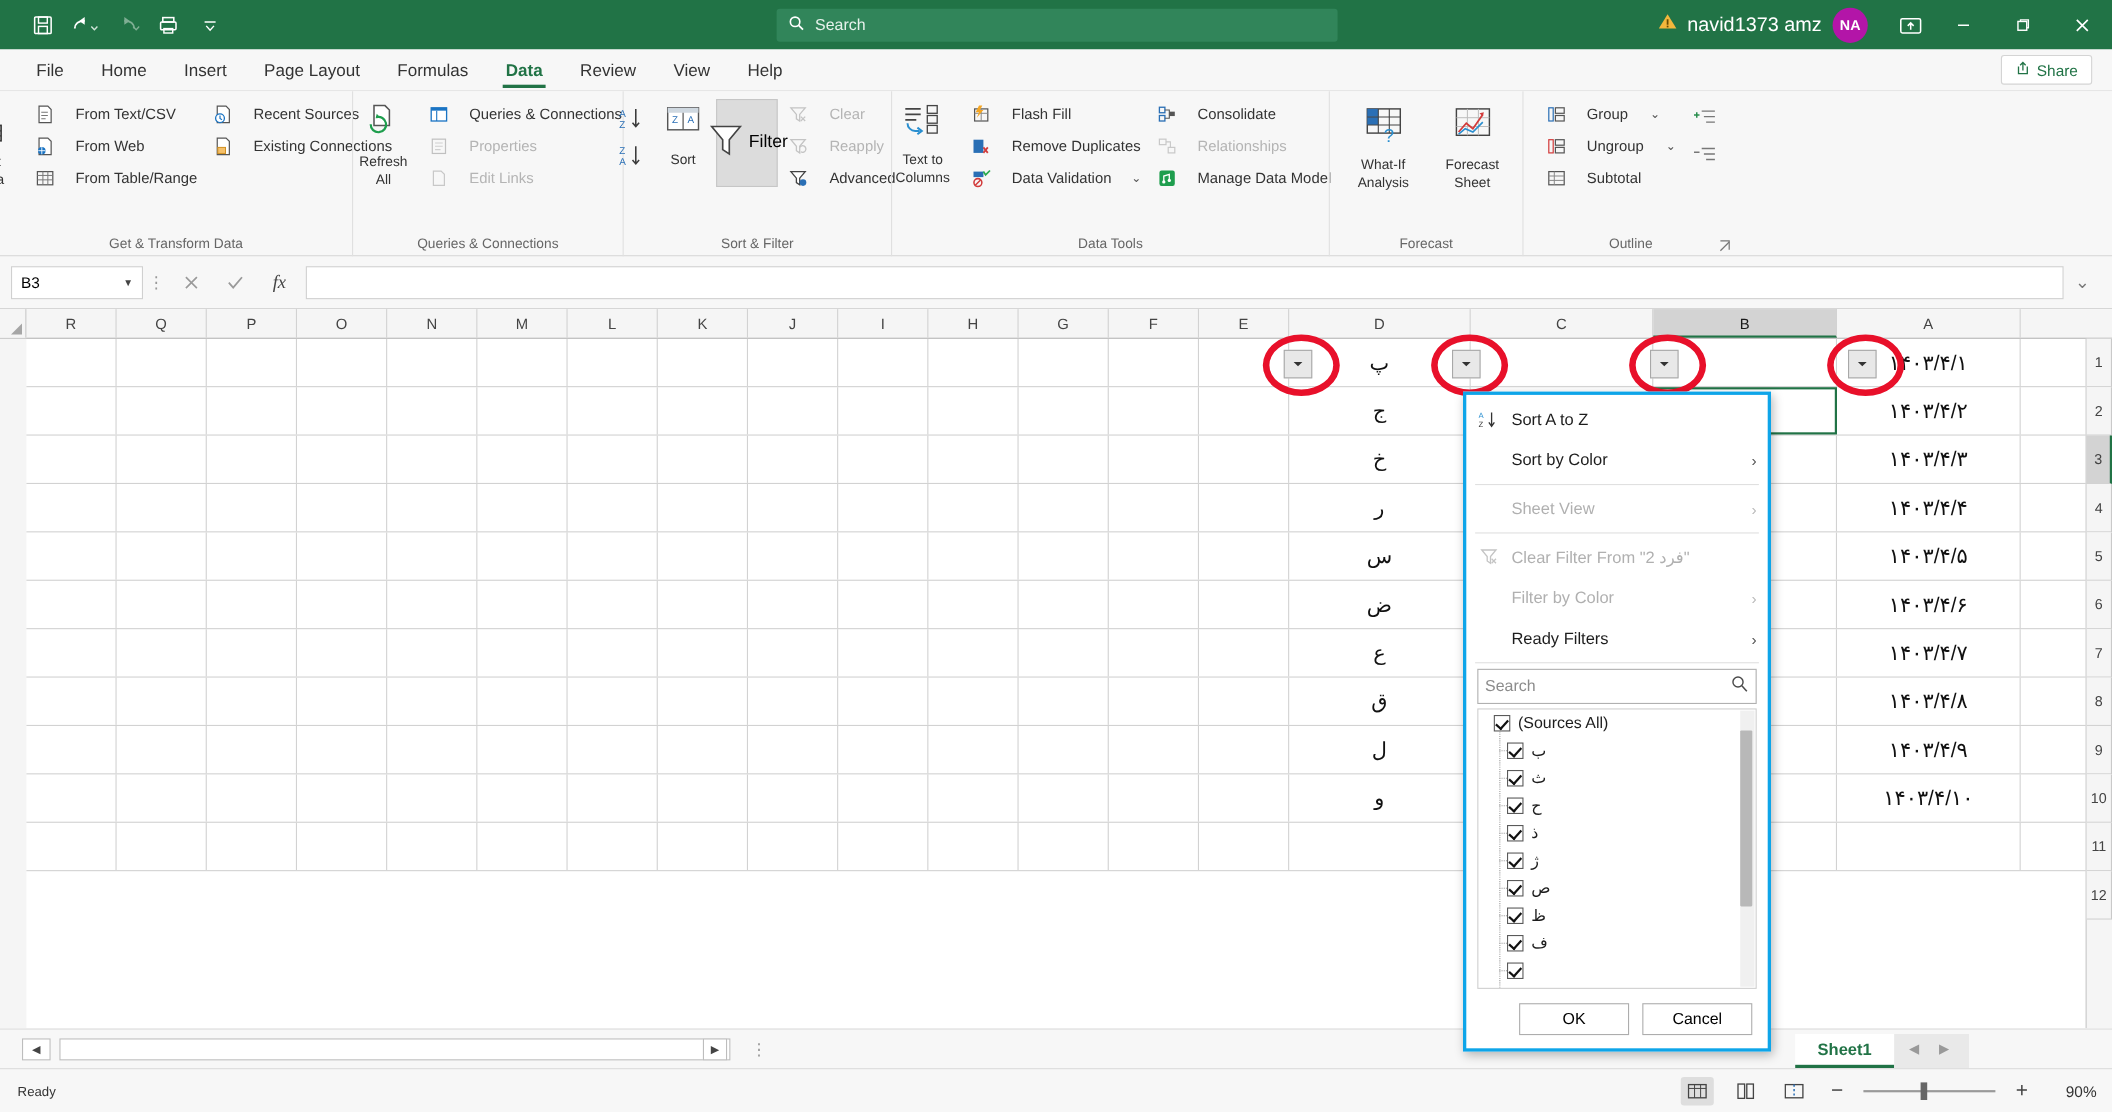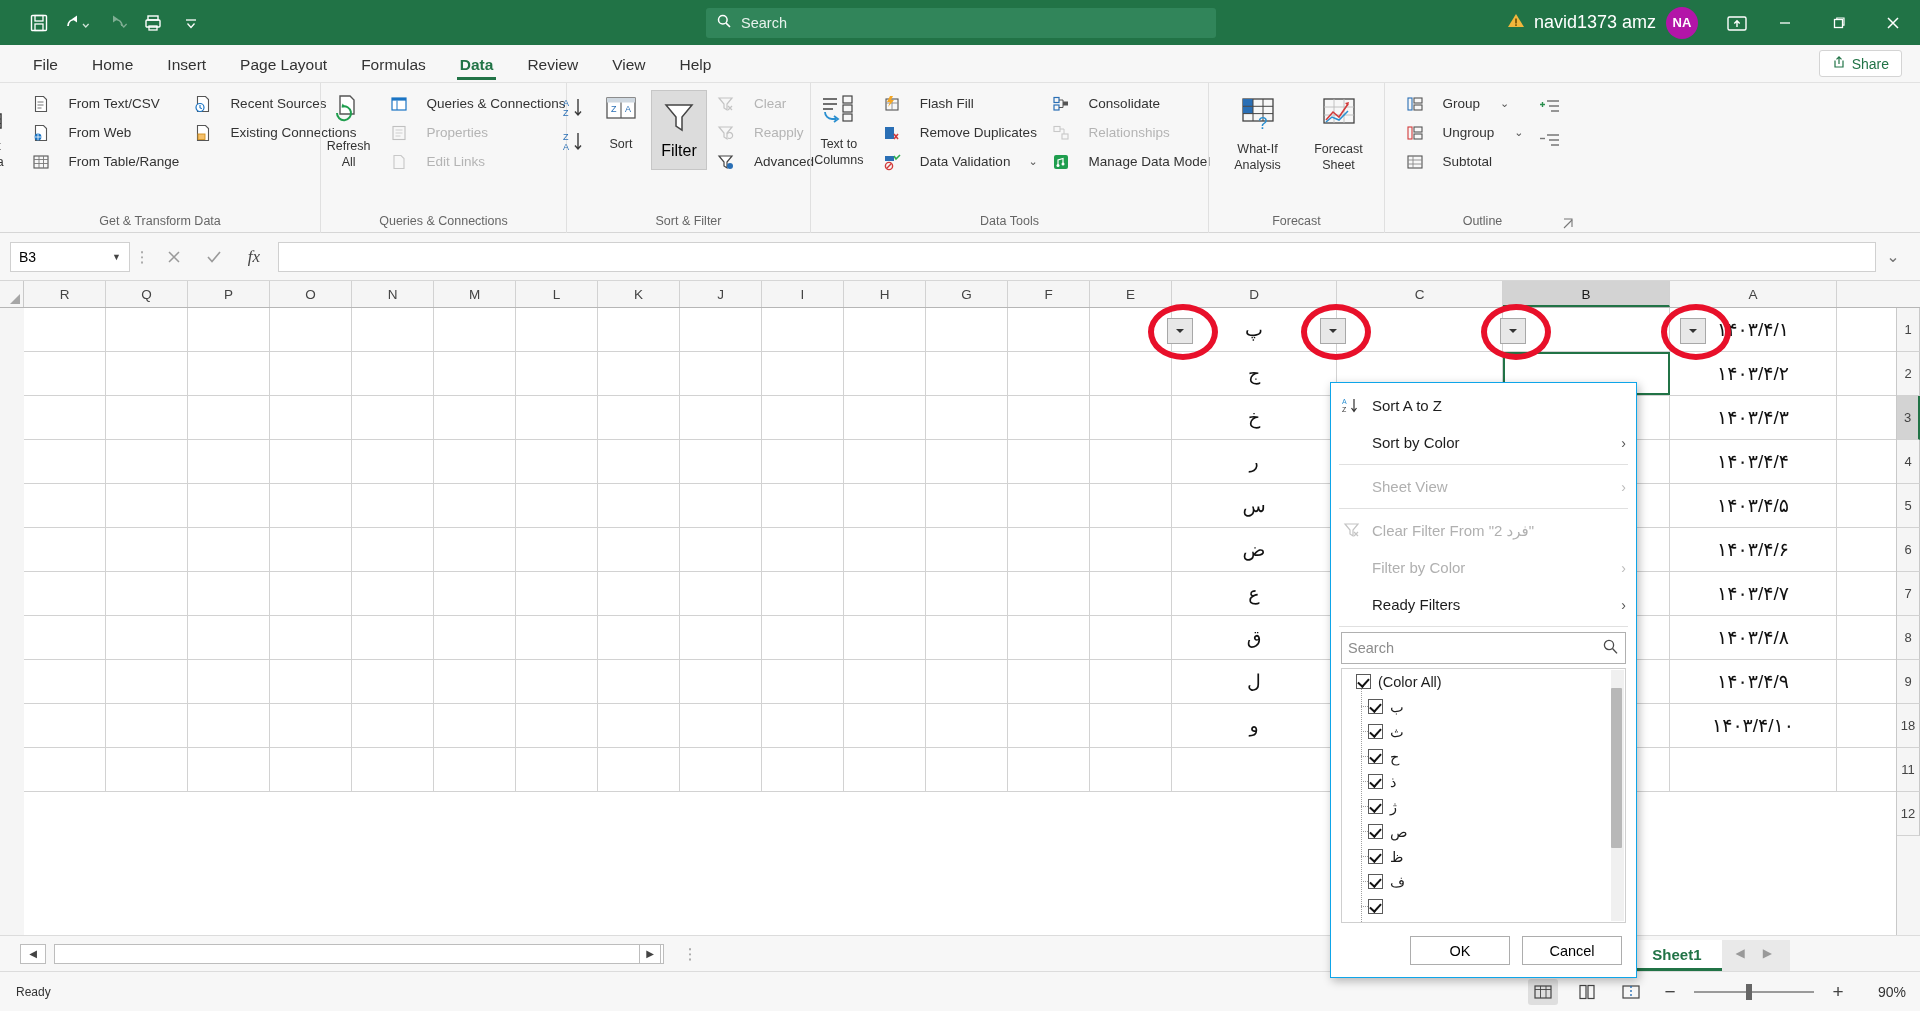--- a/index.html
+++ b/index.html
@@ -44,21 +44,21 @@
   .glabel{font-size:12.5px;color:#666;height:22px;line-height:20px;}
 
   .bigbtn{width:66px;display:flex;flex-direction:column;align-items:center;gap:2px;padding:3px 2px;border-radius:3px;cursor:pointer;}
   .bigbtn .bl{font-size:12.5px;color:#333;text-align:center;line-height:14px;}
 
   .smcol{display:flex;flex-direction:column;gap:2px;}
   .smbtn{display:flex;align-items:center;gap:18px;padding:2px 6px;height:27px;border-radius:3px;cursor:pointer;font-size:13.5px;color:#333;white-space:nowrap;}
   .smbtn.dis{color:#b4b4b4;cursor:default;}
   .ic{width:19px;height:19px;flex:none;display:flex;align-items:center;justify-content:center;}
 
-  .filterbtn{width:56px;background:#dcdcdc;border:1px solid #c6c6c6;display:flex;flex-direction:column;
+  .filterbtn{width:56px;background:#dcdcdc;border:1px solid #c6c6c6;display:flex;flex-direction:row;
     align-items:center;justify-content:center;gap:3px;height:80px;cursor:pointer;}
   .sortcol{display:flex;flex-direction:column;justify-content:center;gap:6px;padding:4px 2px;}
   .azbtn{width:30px;height:28px;display:flex;align-items:center;justify-content:center;cursor:pointer;border-radius:3px;}
   .dlg-launch{position:absolute;right:4px;bottom:2px;width:14px;height:14px;cursor:pointer;}
 
   
   .fbar{height:48px;background:#f7f7f7;display:flex;align-items:center;padding:0 10px;gap:0;border-bottom:1px solid #d6d6d6;}
   .namebox{width:120px;height:30px;background:#fff;border:1px solid #d0d0d0;display:flex;align-items:center;
     justify-content:space-between;padding:0 8px;font-size:14px;cursor:text;}
   .vdots{width:24px;text-align:center;color:#999;font-size:15px;cursor:pointer;letter-spacing:0;}
@@ -86,21 +86,21 @@
   .rh.sel{background:#d3d3d3;border-right:2px solid #217346;}
 
   .rightstrip{position:absolute;right:0;top:0;bottom:0;width:24px;}
 
   
   .fdrop{width:26px;height:26px;background:#e8e8e8;border:1px solid #a8a8a8;display:flex;
     align-items:center;justify-content:center;cursor:pointer;position:absolute;}
   .redcircle{position:absolute;border:6px solid #e8102a;border-radius:50%;pointer-events:none;}
 
   
-  .fmenu{position:absolute;left:1330px;top:382px;width:307px;background:#fff;border:1px solid #0ea5e9;
+  .fmenu{position:absolute;left:1330px;top:356px;width:280px;background:#fff;border:3px solid #0ea5e9;
     box-shadow:2px 3px 9px rgba(0,0,0,.28);z-index:40;padding:4px 0 0 0;}
   .mitem{height:37px;display:flex;align-items:center;padding:0 10px;font-size:15px;color:#1d1d1d;cursor:pointer;gap:9px;}
   .mitem.dis{color:#b0b0b0;cursor:default;}
   .mitem .mico{width:22px;flex:none;display:flex;align-items:center;justify-content:center;}
   .mitem .chev{margin-left:auto;color:#555;font-size:14px;}
   .mitem.dis .chev{color:#bbb;}
   .msep{height:1px;background:#e0e0e0;margin:3px 8px;}
   .searchwrap{margin:5px 10px 4px 10px;height:32px;border:1px solid #b0b0b0;display:flex;align-items:center;
     padding:0 6px;background:#fff;cursor:text;}
   .searchwrap .si{flex:1;font-size:14.5px;color:#8c8c8c;}
@@ -895,21 +895,21 @@
   <div class="rightstrip" style="background:#f5f5f5;border-left:1px solid #c9c9c9;top:27px;">
     <div class="rh">1</div>
     <div class="rh">2</div>
     <div class="rh sel">3</div>
     <div class="rh">4</div>
     <div class="rh">5</div>
     <div class="rh">6</div>
     <div class="rh">7</div>
     <div class="rh">8</div>
     <div class="rh">9</div>
-    <div class="rh">18</div>
+    <div class="rh">10</div>
     <div class="rh">11</div>
     <div class="rh">12</div>
   </div>
 
   <div class="fdrop" style="left:1167px;top:37px;">
     <svg width="10" height="8" viewBox="0 0 10 8">
         <path d="M1 2 L5 6 L9 2 Z" fill="#333"></path>
       </svg>
   </div>
   <div class="fdrop" style="left:1320px;top:37px;">
@@ -985,21 +985,21 @@
           <circle cx="7" cy="7" r="4.6" fill="none" stroke="#4a4a4a" stroke-width="1.3"></circle>
           <path d="M10.5 10.5 L15 15.4" stroke="#4a4a4a" stroke-width="1.4"></path>
         </svg>
     </span>
   </div>
 
   <div class="listbox">
     <div class="tree-v" style="top:14px;"></div>
     <div class="litem root">
       <span class="cb"></span>
-      <span>(Color All)</span>
+      <span>(Sources All)</span>
     </div>
     <div class="litem">
       <span class="tree-h"></span>
       <span class="cb"></span>
       <span>ب</span>
     </div>
     <div class="litem">
       <span class="tree-h"></span>
       <span class="cb"></span>
       <span>ث</span>

